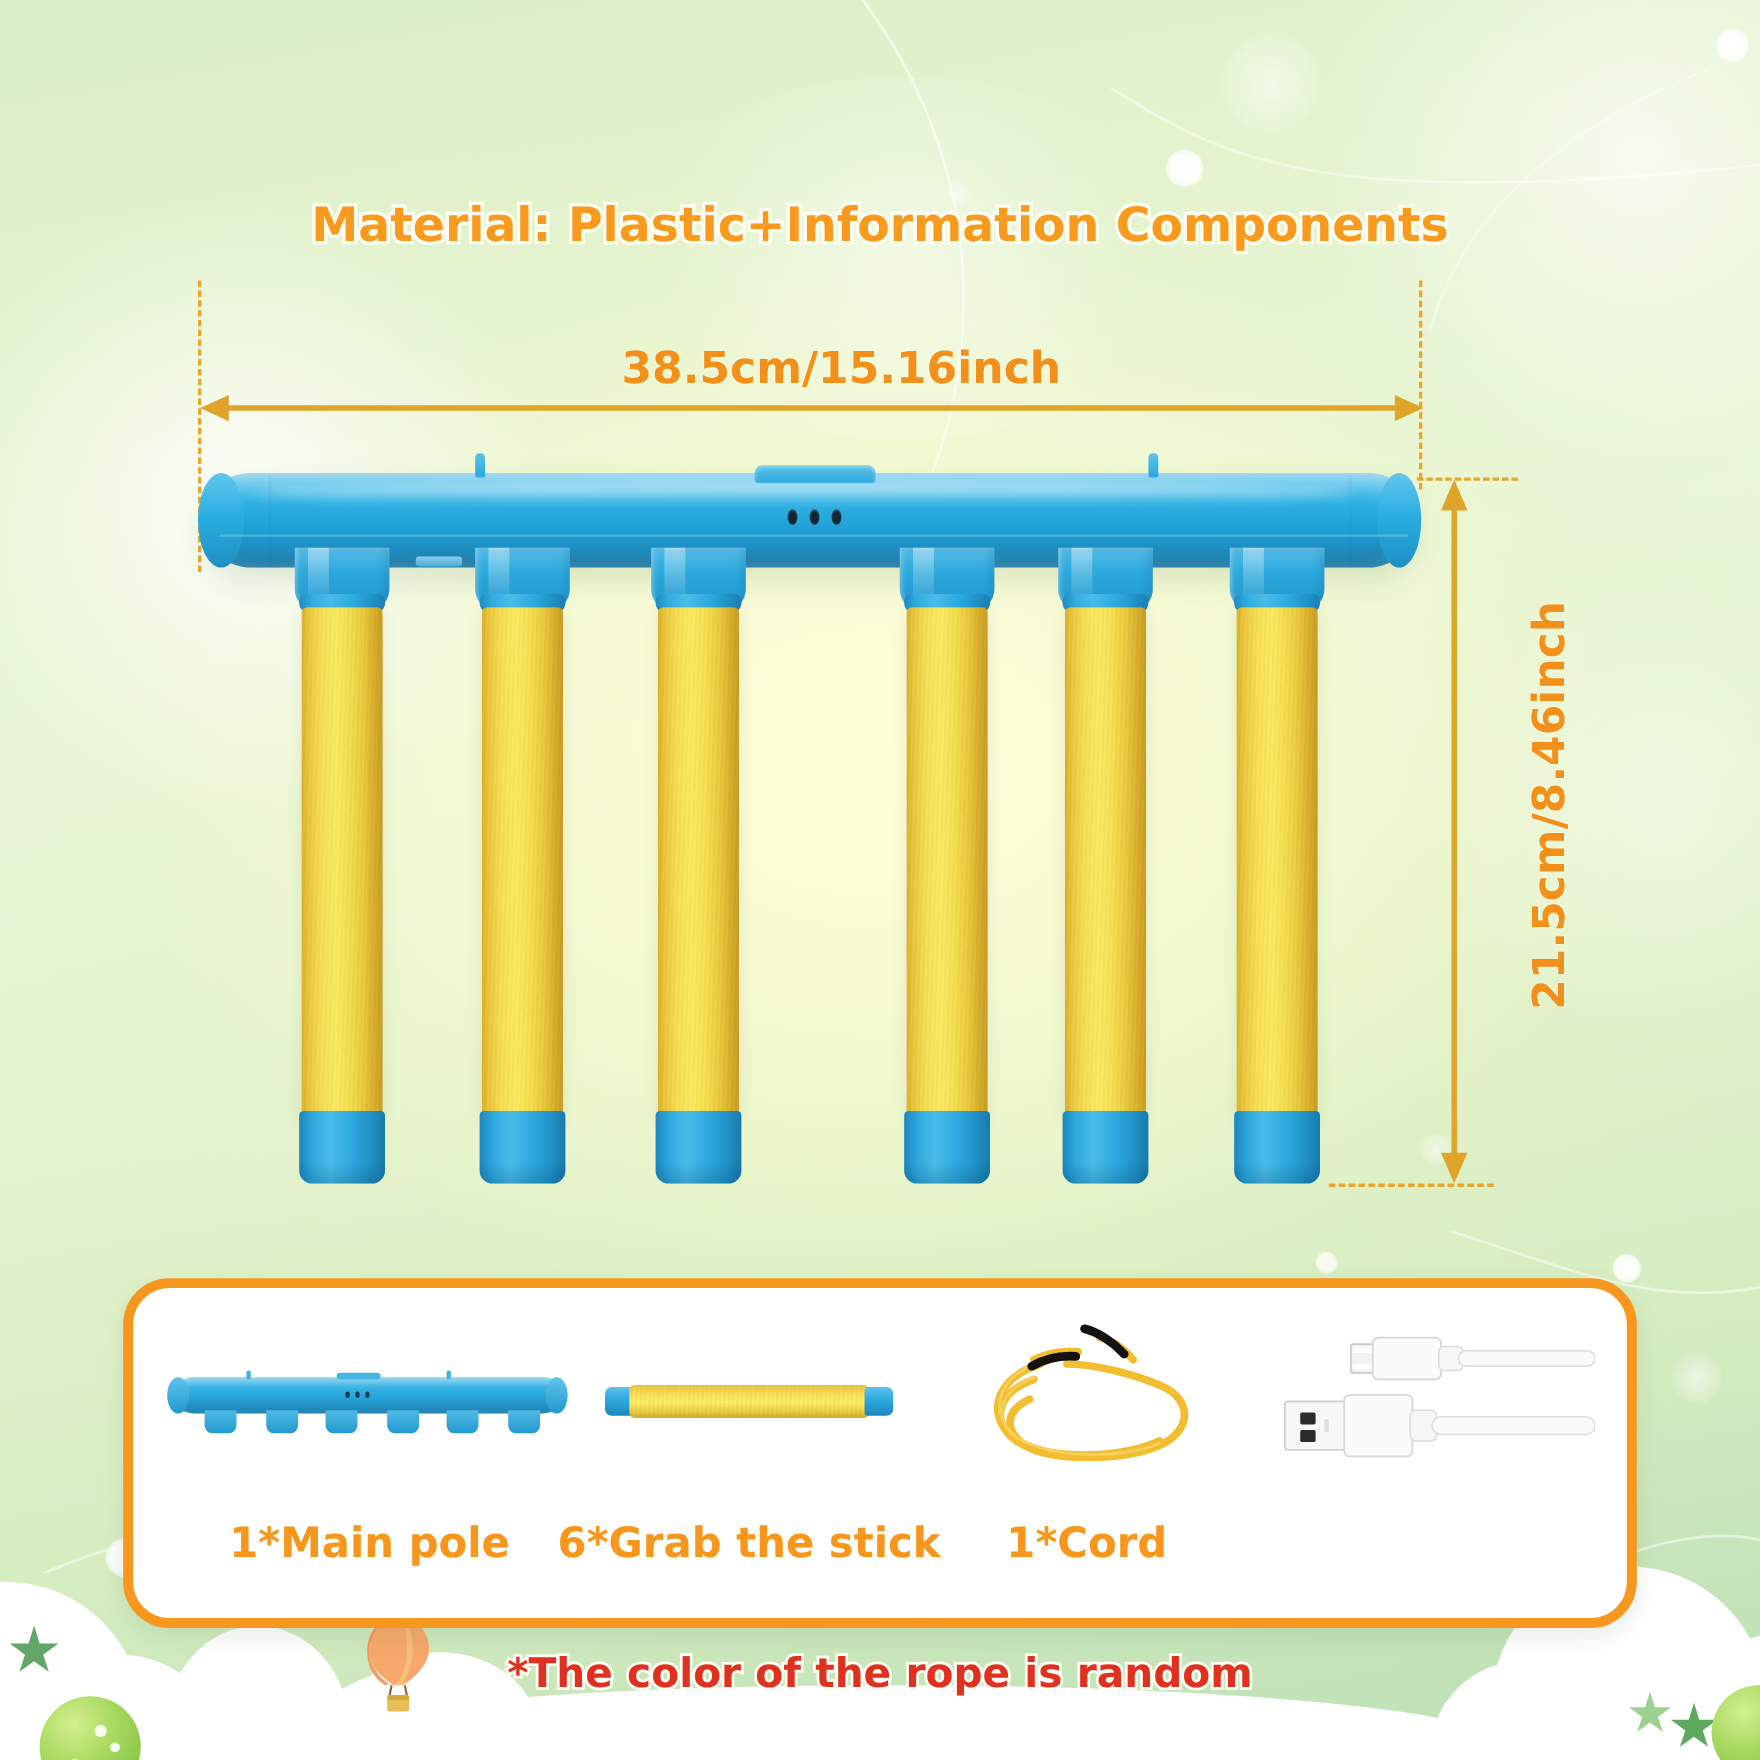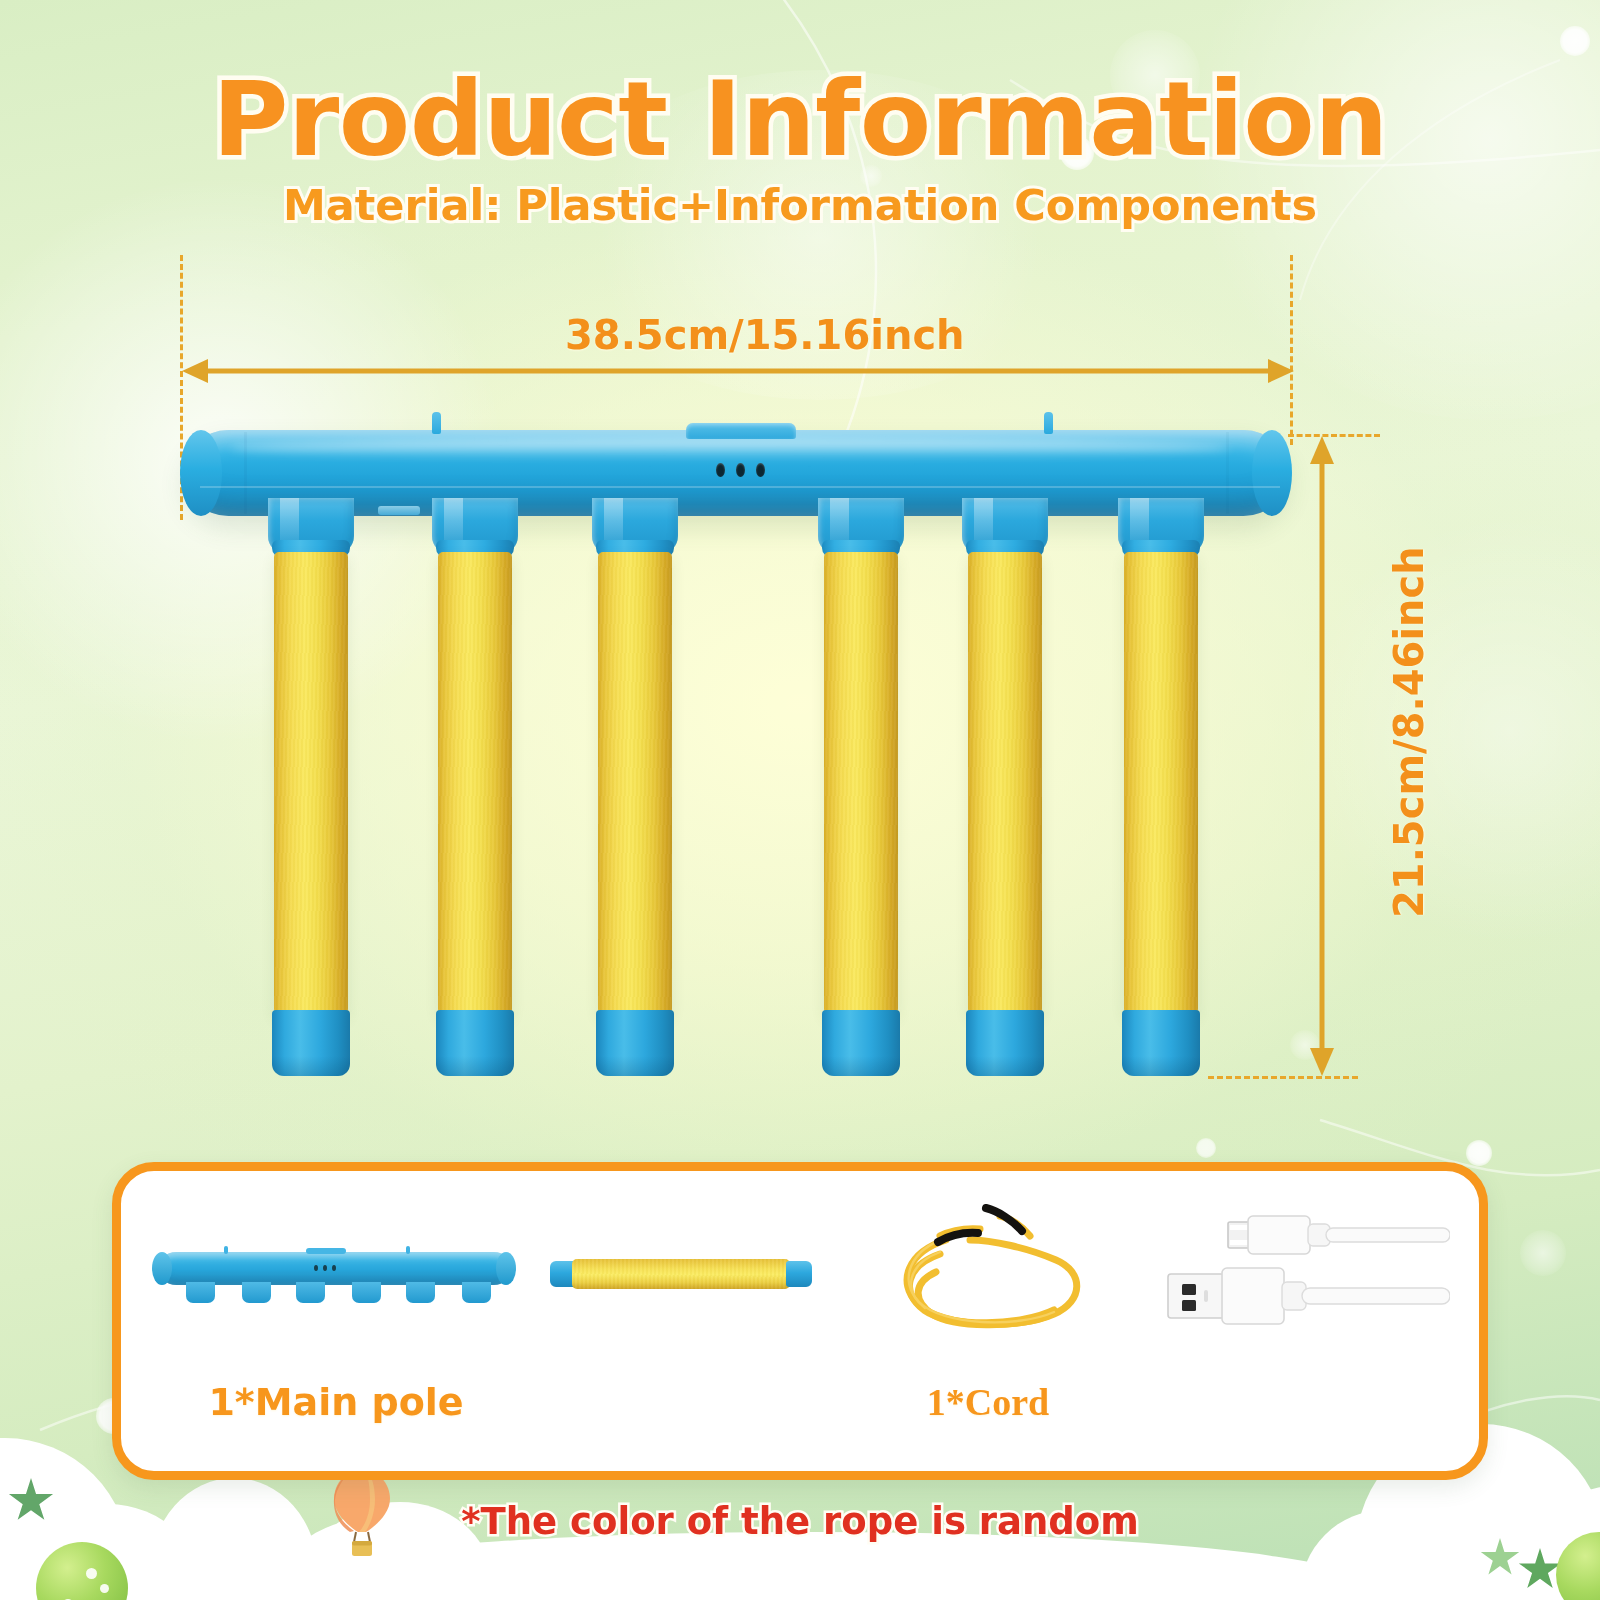--- a/index.html
+++ b/index.html
@@ -318,23 +318,20 @@
   <svg class="balloon" style="left:330px; top:1468px; width:64px; height:92px;" viewBox="0 0 64 92">
     <path d="M32 2 C48 2 60 15 60 31 C60 45 46 58 36 64 L28 64 C18 58 4 45 4 31 C4 15 16 2 32 2 Z" fill="#F8A86B"></path>
     <path d="M32 2 C40 2 45 15 45 31 C45 45 40 58 35 64 L29 64 C36 56 40 45 40 31 C40 15 37 2 32 2 Z" fill="#F6C77E" opacity=".7"></path>
     <path d="M16 8 C10 16 6 23 5 32 C4 44 14 56 24 63 L20 64 C9 57 3 45 4 31 C5 20 10 12 16 8 Z" fill="#EE8E56" opacity=".85"></path>
     <line x1="26" y1="64" x2="24" y2="74" stroke="#8a6a40" stroke-width="2"></line>
     <line x1="38" y1="64" x2="40" y2="74" stroke="#8a6a40" stroke-width="2"></line>
     <rect x="22" y="73" width="20" height="15" rx="2.5" fill="#E8BF56"></rect>
     <rect x="22" y="73" width="20" height="4.5" rx="2" fill="#D4A93E"></rect>
   </svg>
 
-  <div class="title-wrap" style="top:58px;">
-    <span class="h-title">Product Information</span>
-  </div>
   <div class="title-wrap" style="top:180px;">
     <span class="h-sub">Material: Plastic+Information Components</span>
   </div>
 
   <div class="dash-v" style="left:180px;  top:255px; height:265px;"></div>
   <div class="dash-v" style="left:1290px; top:255px; height:190px;"></div>
 
   <div class="dim-label" style="left:565px; top:296px;margin-top:16px;">38.5cm/15.16inch</div>
 
   <svg style="position:absolute; left:182px; top:352px; width:1112px; height:38px;" viewBox="0 0 1112 38">
@@ -469,17 +466,18 @@
       <rect x="22" y="80" width="14" height="11" rx="1.5" fill="#2b2b2b"></rect>
       <rect x="22" y="96" width="14" height="11" rx="1.5" fill="#2b2b2b"></rect>
       <rect x="44" y="86" width="4" height="12" rx="2" fill="#dedede"></rect>
       <rect x="62" y="64" width="62" height="56" rx="5" fill="#fbfbfb" stroke="#d7d7d7" stroke-width="1.6"></rect>
       <rect x="122" y="78" width="24" height="28" rx="5" fill="#f6f6f6" stroke="#dcdcdc" stroke-width="1.4"></rect>
       <rect x="142" y="84" width="148" height="16" rx="8" fill="#fafafa" stroke="#dcdcdc" stroke-width="1.4"></rect>
     </g>
   </svg>
 
   <div class="part-label" style="left:146px;  top:1380px; width:380px;">1*Main pole</div>
-  <div class="part-label" style="left:860px;  top:1380px; width:256px;font-family:Liberation Serif, serif;">1*Cord</div>
+  <div class="part-label" style="left:490px;  top:1380px; width:382px;">6*Grab the stick</div>
+  <div class="part-label" style="left:860px;  top:1380px; width:256px;">1*Cord</div>
 
   <div class="footer-note" style="top:1500px;">*The color of the rope is random</div>
 
 </div>
 
 </body></html>

